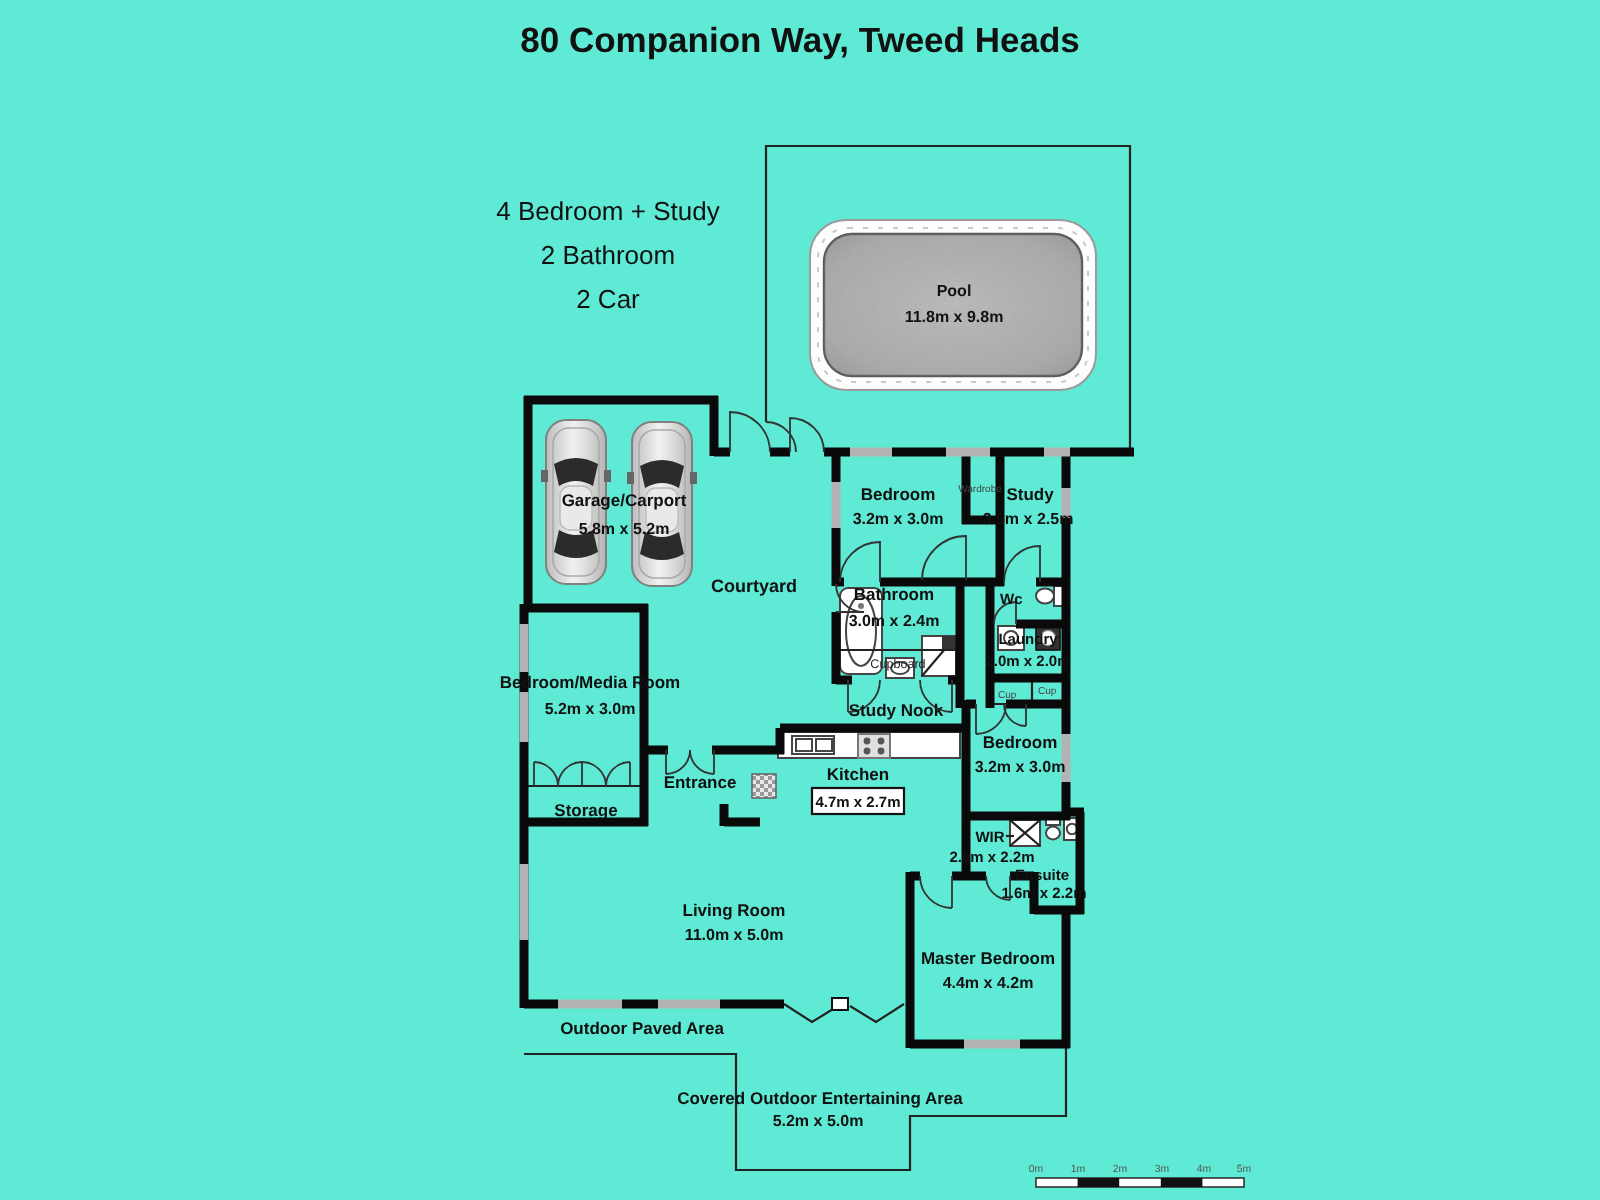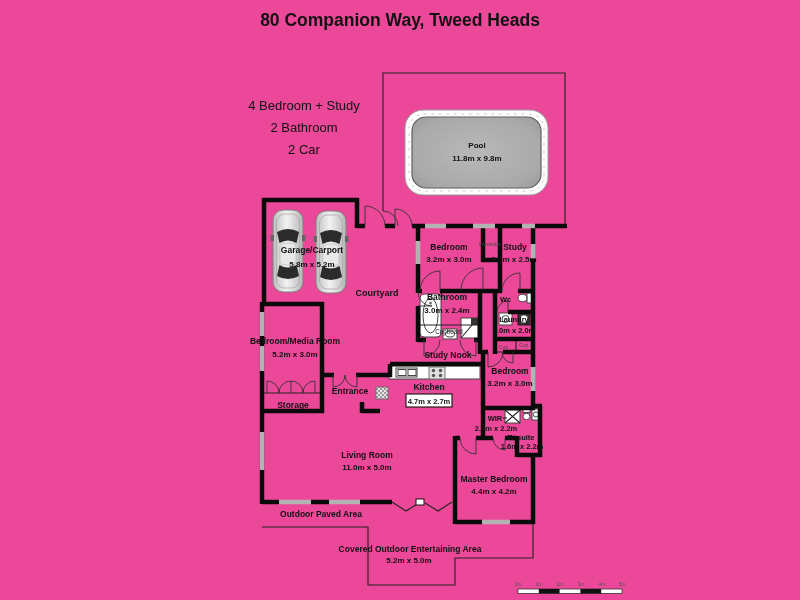--- a/index.html
+++ b/index.html
@@ -1,16 +1,16 @@
 <!DOCTYPE html>
 <html><head>
 <meta charset="utf-8">
 <style>
   html,body{margin:0;padding:0;background:#fff;}
-  .stage{position:relative;width:800px;height:600px;background:#ec4899;overflow:hidden;
+  .stage{position:relative;width:800px;height:600px;background:#5eead4;overflow:hidden;
          font-family:"Liberation Sans", sans-serif;}
   svg{display:block;}
   text{fill:#111;font-family:"Liberation Sans", sans-serif;}
   .title{font-size:17.5px;font-weight:bold;}
   .summary{font-size:13px;}
   .room{font-size:8.5px;font-weight:bold;}
   .dims{font-size:8px;font-weight:bold;}
   .small{font-size:7.5px;font-weight:bold;}
   .tiny{font-size:5px;fill:#444;}
   .cupb{font-size:6.3px;fill:#222;}

